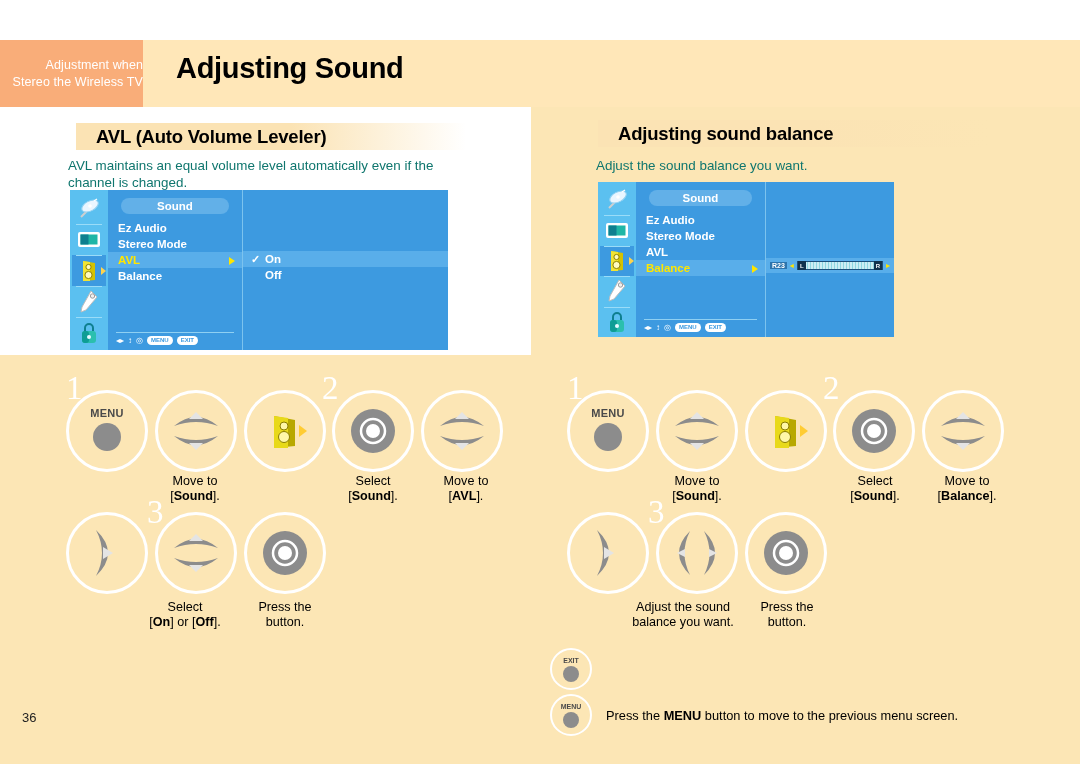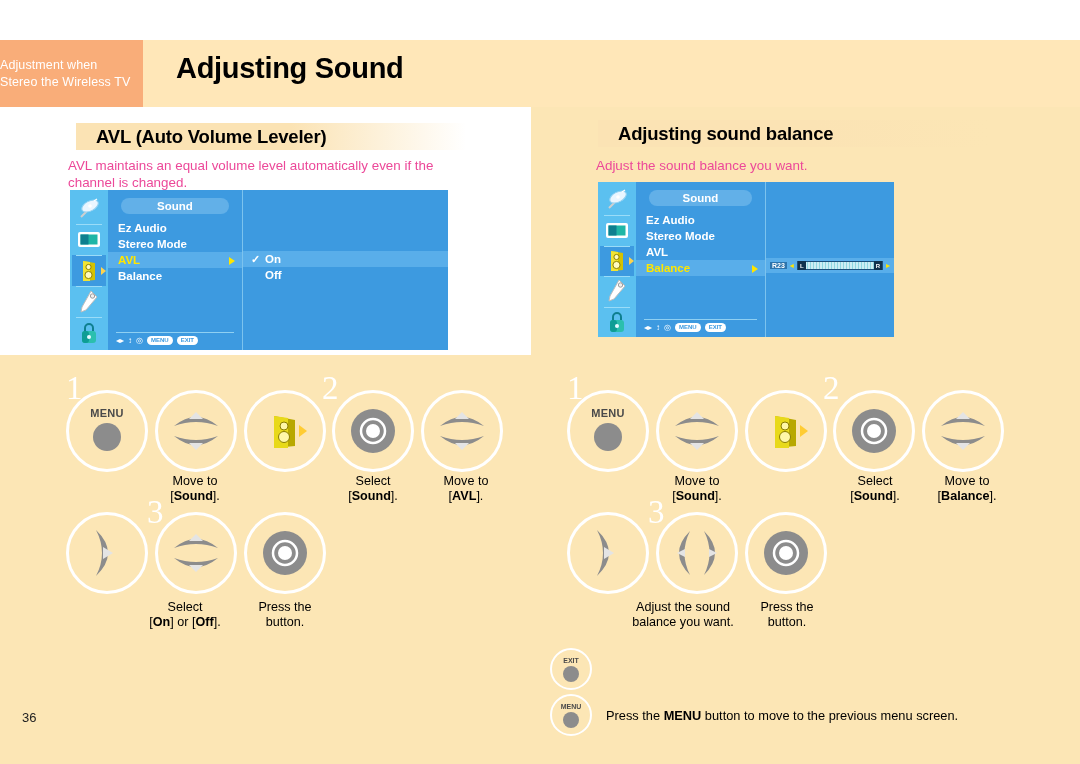--- a/index.html
+++ b/index.html
@@ -12,21 +12,21 @@
   }
 
   
   #header-band{
     position:absolute; left:0; top:40px; width:1080px; height:67px;
     background:#ffe7b8;
   }
   #header-tab{
     position:absolute; left:0; top:40px; width:143px; height:67px;
     background:#f9ad79;
-    display:flex; flex-direction:column; align-items:flex-start; justify-content:center;
+    display:flex; flex-direction:column; align-items:flex-end; justify-content:center;
   }
   #header-tab span{
     color:#ffffff; font-size:12.5px; line-height:17px; letter-spacing:.1px;
     white-space:nowrap;
   }
   #page-title{
     position:absolute; left:176px; top:52px;
     font-size:29px; font-weight:bold; color:#000; letter-spacing:-.3px;
   }
 
@@ -50,21 +50,21 @@
     background:linear-gradient(to right,#fbe3b4 0%,#fbe3b4 55%,rgba(251,227,180,0) 100%);
     display:flex; align-items:center;
   }
   .sec-head b{
     font-size:18.5px; font-weight:bold; color:#000; padding-left:20px; letter-spacing:-.2px;
   }
   #sec-head-left { left:76px; top:123px; width:390px; }
   #sec-head-right{ left:598px; top:120px; width:390px; }
 
   .sec-body{
-    position:absolute; font-size:13.4px; color:#ec4899; line-height:17px;
+    position:absolute; font-size:13.4px; color:#0f766e; line-height:17px;
   }
   #body-left { left:68px; top:157px; width:400px; }
   #body-right{ left:596px; top:157px; width:380px; }
 
   
   .osd{ position:absolute; display:flex; background:#3d9ae0; }
   .osd-rail{
     width:38px; background:#5bc0f0; display:flex; flex-direction:column;
     align-items:center; padding-top:3px;
   }

